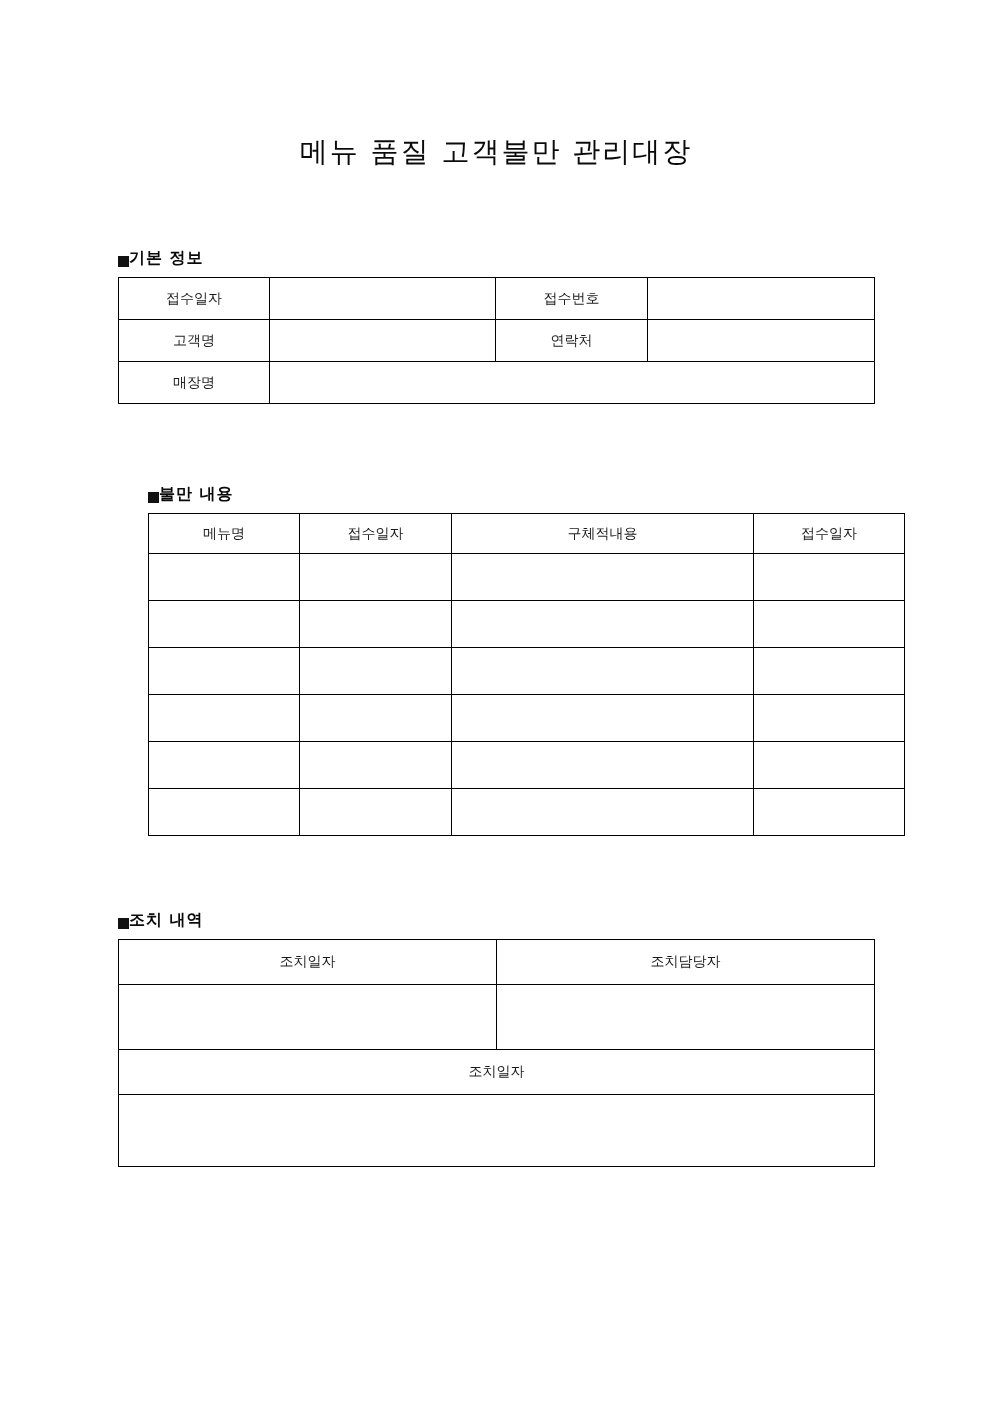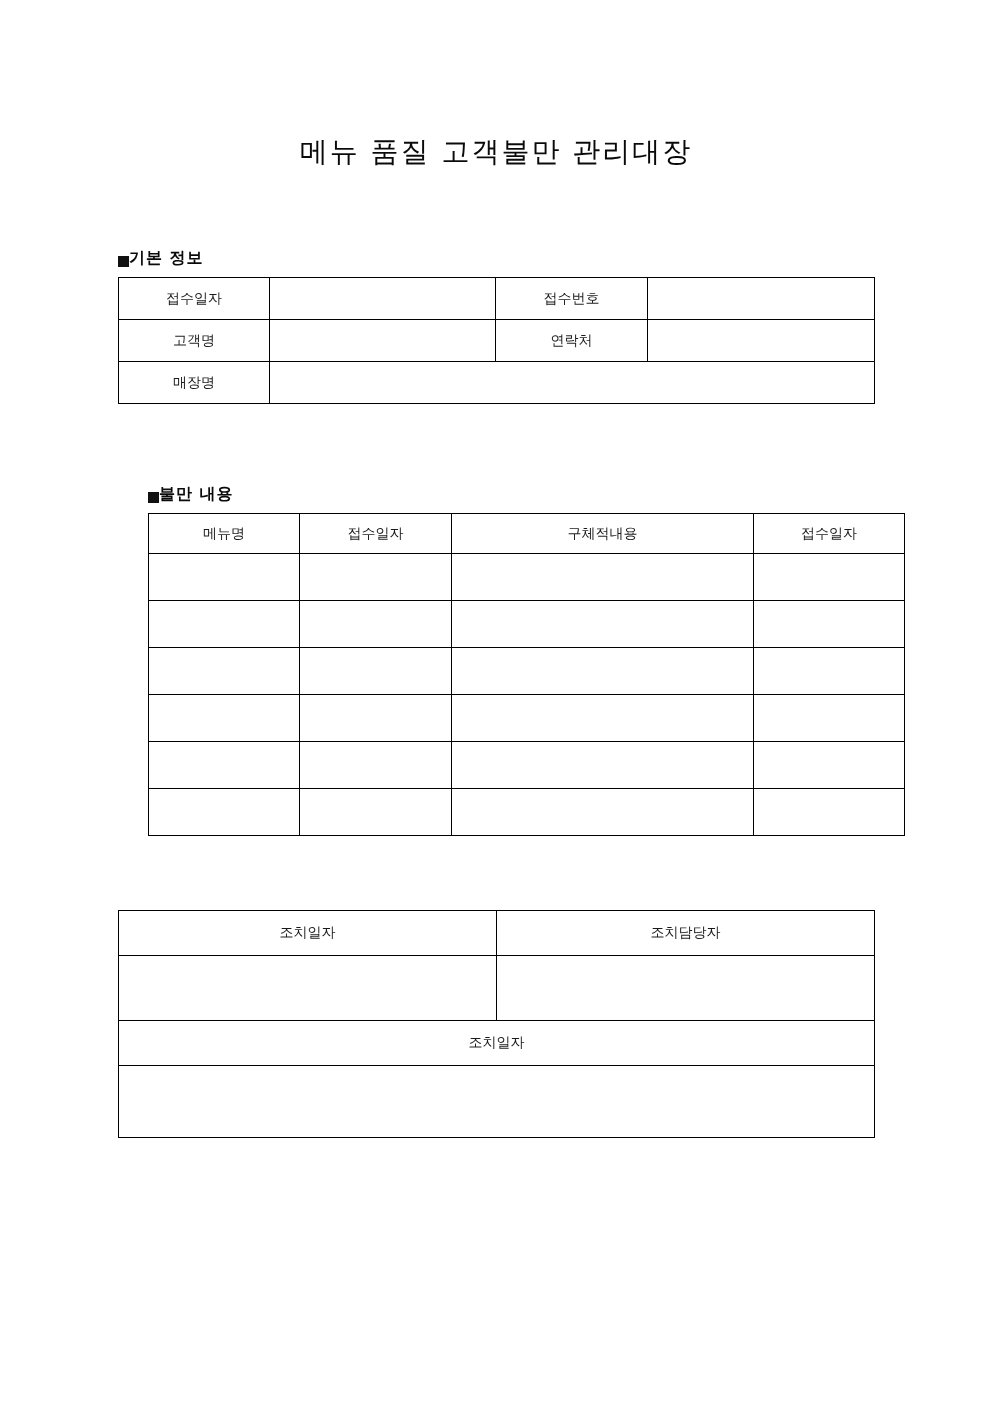--- a/index.html
+++ b/index.html
@@ -199,20 +199,24 @@
           <td class="value-cell"></td>
           <td class="value-cell"></td>
           <td class="value-cell"></td>
           <td class="value-cell"></td>
         </tr>
       </tbody>
     </table>
   </div>
 
   <div class="section" id="sec-action">
+    <div class="section-heading">
+      <span class="bullet-square"></span>
+      <span>조치 내역</span>
+    </div>
 
     <table class="form-table" id="tbl-action">
       <colgroup>
         <col style="width:378px">
         <col style="width:378px">
       </colgroup>
       <tbody>
         <tr class="head-row">
           <td class="head-cell">조치일자</td>
           <td class="head-cell">조치담당자</td>

